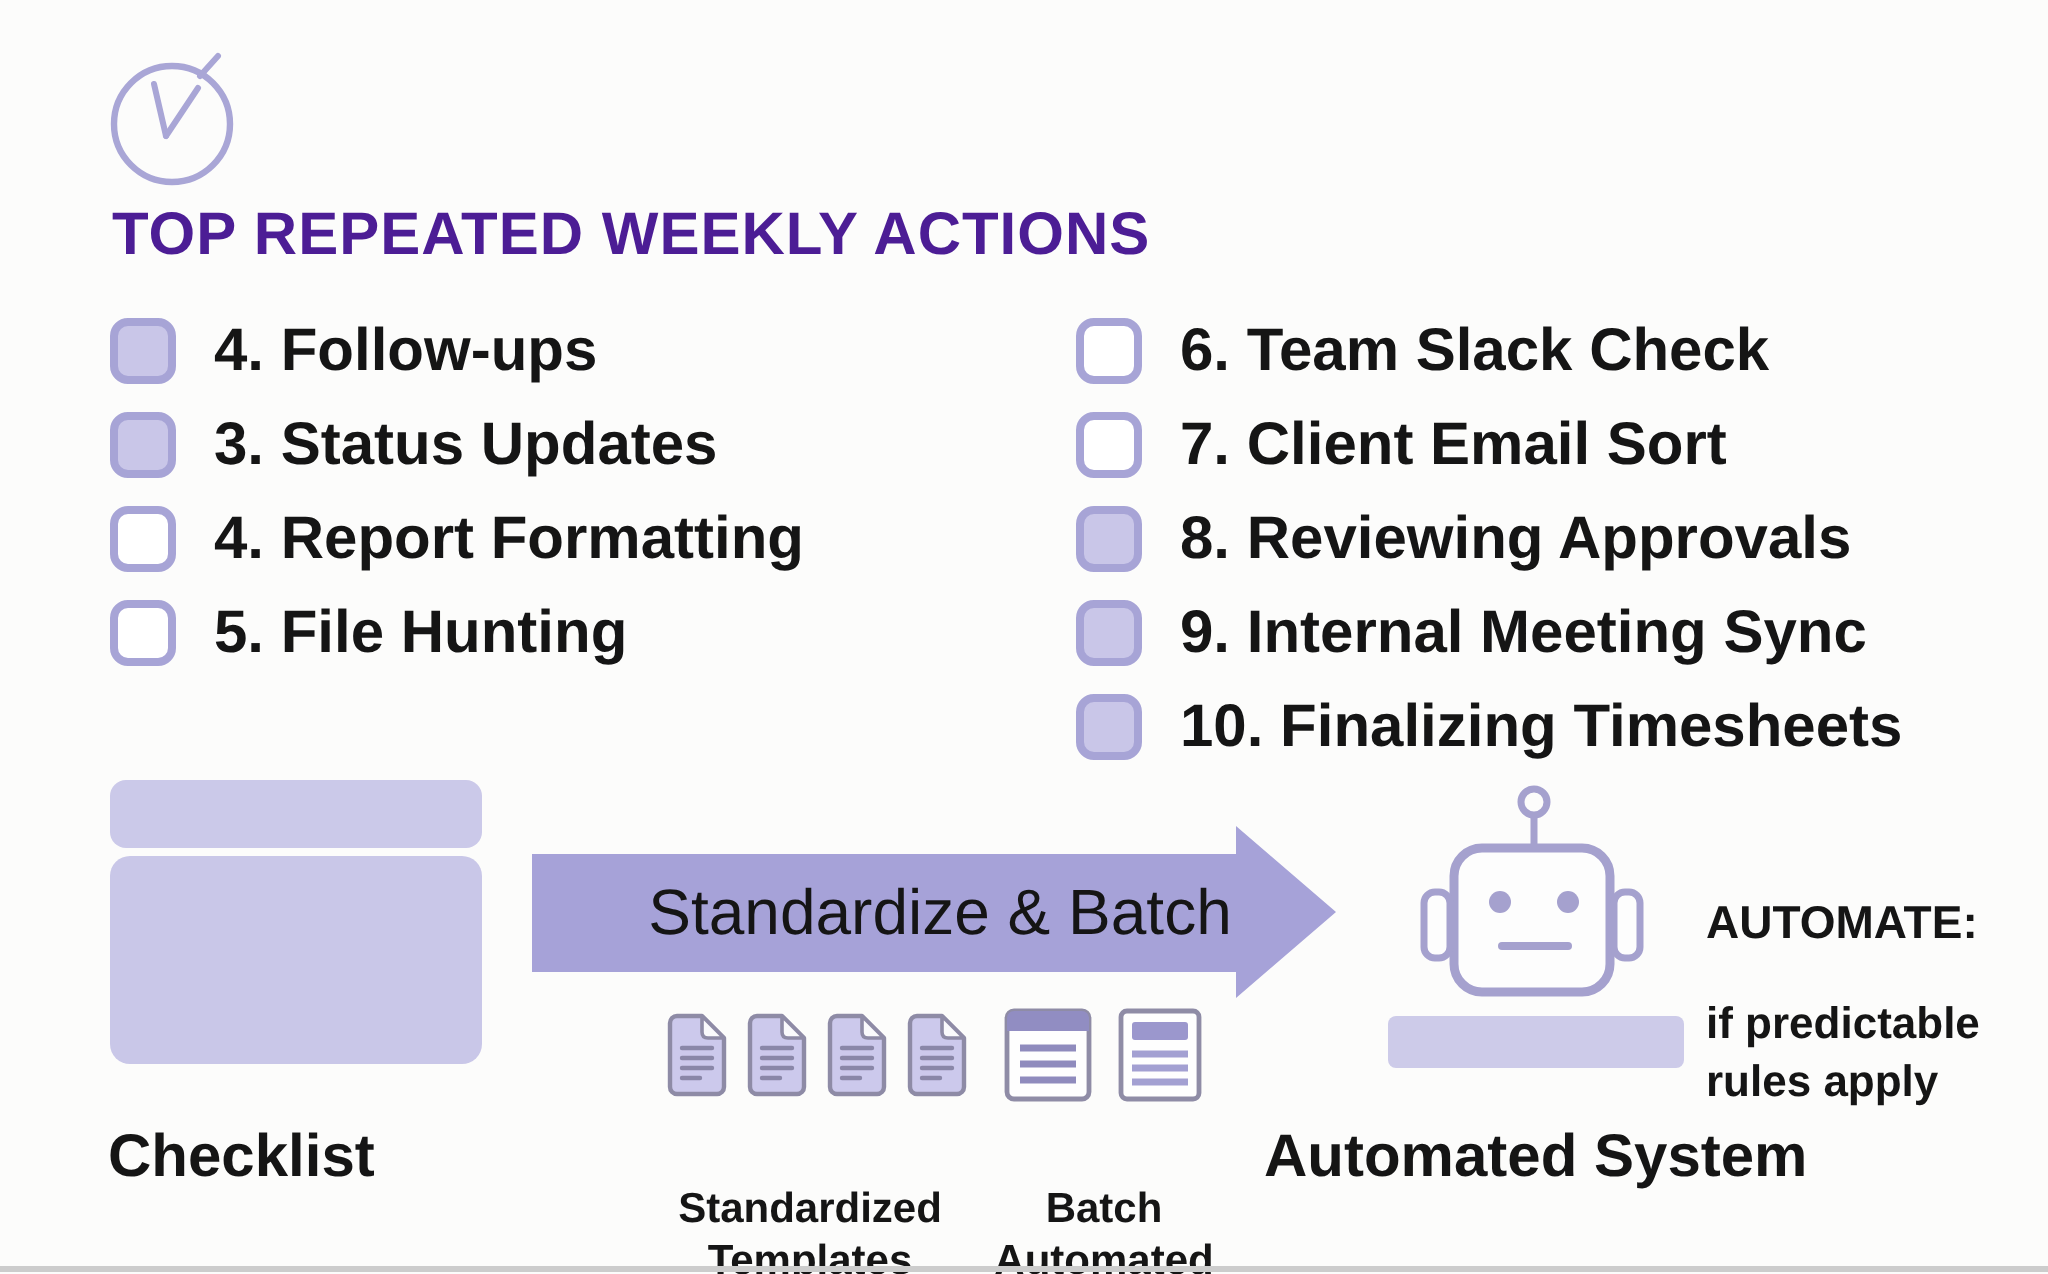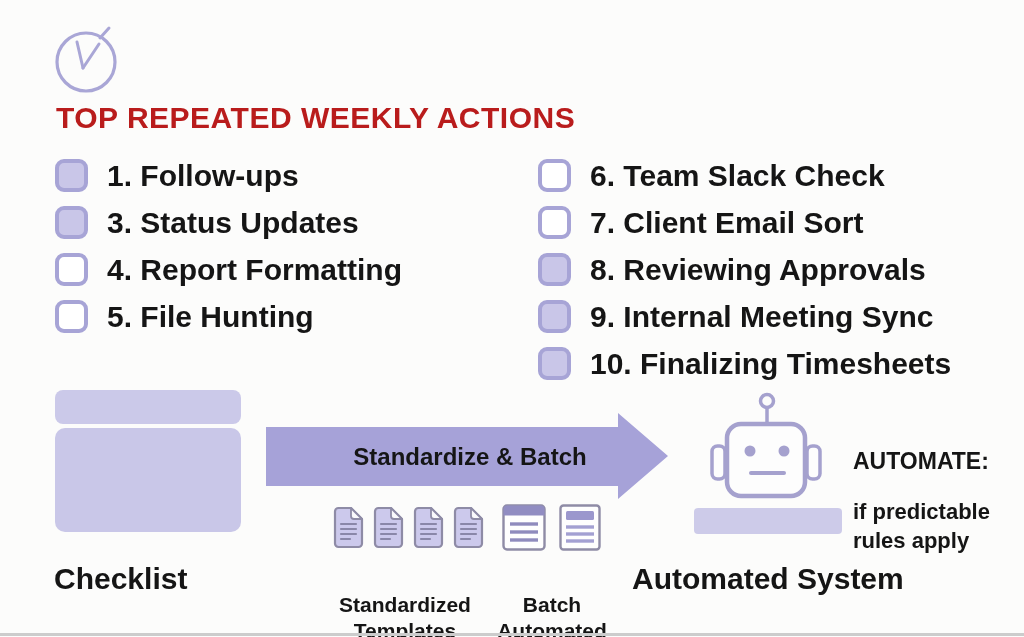--- a/index.html
+++ b/index.html
@@ -8,21 +8,21 @@
     background:#fcfcfb; overflow:hidden;
     font-family:"Liberation Sans", sans-serif;
     color:#151515;
   }
   svg { display:block; }
 
   
   .clock { position:absolute; left:50px; top:24px; }
   .title {
     position:absolute; left:56px; top:101px;
-    font-size:30px; font-weight:600; color:#b91c1c; letter-spacing:0.5px;
+    font-size:30px; font-weight:600; color:#4c1d95; letter-spacing:0.5px;
     white-space:nowrap;
   }
 
   
   .col { position:absolute; top:152px; }
   .col-left  { left:55px; }
   .col-right { left:538px; }
   .row { display:flex; align-items:center; height:47px; }
   .cb {
     width:33px; height:33px; box-sizing:border-box; flex:0 0 auto;
@@ -38,21 +38,21 @@
   .rect2 { position:absolute; left:55px; top:428px; width:186px; height:104px;
            background:#c9c7e8; border-radius:10px; }
 
   .caption { position:absolute; font-size:30px; font-weight:700; white-space:nowrap; }
   .cap-checklist { left:54px;  top:562px; }
   .cap-automated { left:632px; top:562px; }
 
   .arrow-svg   { position:absolute; left:266px; top:409px; }
   .arrow-label { position:absolute; left:300px; top:427px; width:340px; height:59px;
                  display:flex; align-items:center; justify-content:center;
-                 font-size:24px; font-weight:700; white-space:nowrap; }
+                 font-size:32px; font-weight:400; white-space:nowrap; }
 
   .doc  { position:absolute; top:506px; }
   .doc1 { left:333px; } .doc2 { left:373px; } .doc3 { left:413px; } .doc4 { left:453px; }
   .batch1 { position:absolute; left:502px; top:504px; }
   .batch2 { position:absolute; left:559px; top:504px; }
 
   .small-cap { position:absolute; top:558px; text-align:center;
                font-size:21px; font-weight:600; line-height:26px;margin-top:34px; }
   .cap-templates { left:330px; width:150px; }
   .cap-batch     { left:494px; width:116px; }
@@ -79,21 +79,21 @@
     <line x1="33" y1="44" x2="27" y2="18" stroke="#a9a6d6" stroke-width="3" stroke-linecap="round"></line>
     <line x1="33" y1="44" x2="49" y2="20" stroke="#a9a6d6" stroke-width="3" stroke-linecap="round"></line>
     <line x1="50" y1="14" x2="59" y2="4" stroke="#a9a6d6" stroke-width="3" stroke-linecap="round"></line>
   </svg>
 
   <div class="title">TOP REPEATED WEEKLY ACTIONS</div>
 
   <div class="col col-left">
     <div class="row">
       <span class="cb filled"></span>
-      <span class="lbl">1. Follow-ups</span>
+      <span class="lbl">4. Follow-ups</span>
     </div>
     <div class="row">
       <span class="cb filled"></span>
       <span class="lbl">3. Status Updates</span>
     </div>
     <div class="row">
       <span class="cb"></span>
       <span class="lbl">4. Report Formatting</span>
     </div>
     <div class="row">

